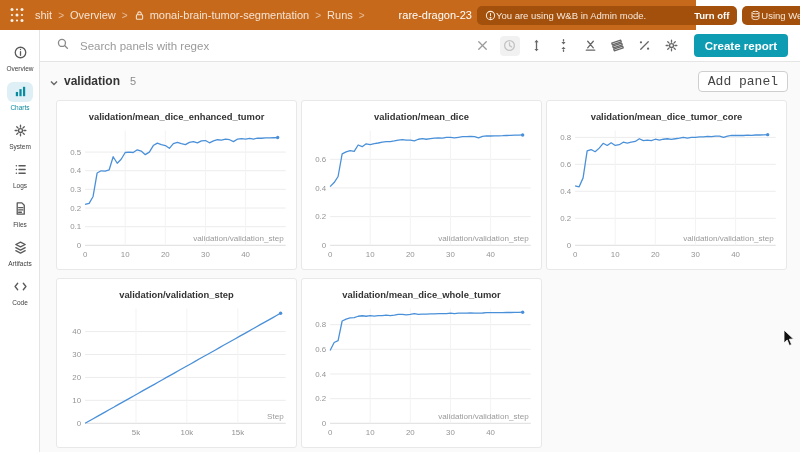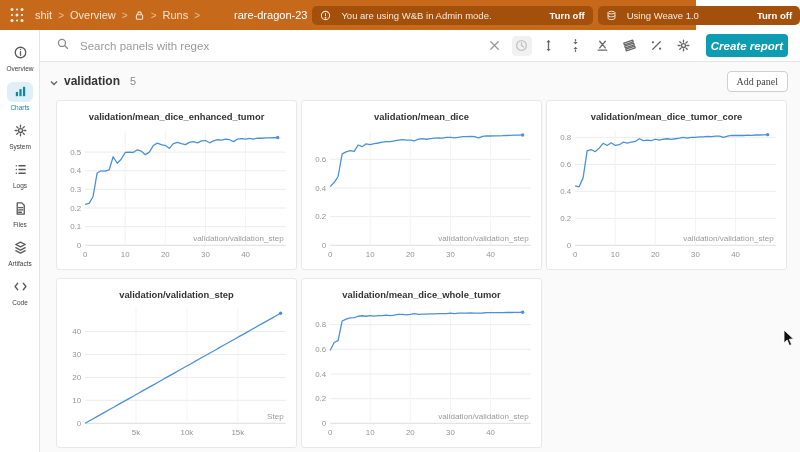--- a/index.html
+++ b/index.html
@@ -5,21 +5,21 @@
   html,body{margin:0;padding:0;background:#fff;}
   body{width:800px;height:452px;position:relative;overflow:hidden;
        font-family:"Liberation Sans", sans-serif; -webkit-font-smoothing:antialiased;}
   
   .navbar{position:absolute;left:0;top:0;width:696px;height:30px;background:#c7691a;
           display:flex;align-items:center;padding:0 8px;box-sizing:border-box;gap:5px;}
   .logo{width:18px;height:18px;flex:0 0 auto;margin-right:4px;}
   .crumb{font-size:11px;color:#f6e3d2;white-space:nowrap;}
   .crumb.run{color:#ffffff;font-weight:normal;margin-left:28px;}
   .crumb-sep{font-size:10px;color:rgba(255,255,255,.55);margin:0 1px;}
-  .pill{background:#a2500c;border-radius:5px;display:flex;align-items:center;gap:10px;
+  .pill{background:#a2500c;border-radius:5px;display:flex;align-items:center;gap:0;
         padding:4px 8px;font-size:9.5px;color:#f8e9da;white-space:nowrap;}
   .pill b{color:#fff;font-weight:bold;margin-left:48px;}
   .pill:first-of-type{margin-left:auto;}
   .nav-icon{width:16px;height:16px;flex:0 0 auto;position:relative;margin:0 3px;}
   .nav-icon svg{display:block;}
   
   .sidebar{position:absolute;left:0;top:30px;width:40px;height:422px;background:#fff;
            border-right:1px solid #e4e4e4;box-sizing:border-box;padding-top:8px;}
   .side-item{width:40px;height:38px;display:flex;flex-direction:column;align-items:center;
              justify-content:center;cursor:pointer;margin-bottom:1px;}
@@ -33,31 +33,31 @@
              border-bottom:1px solid #e5e5e5;box-sizing:border-box;display:flex;
              align-items:center;padding:0 12px 0 16px;}
   .searchbar input{flex:1;border:none;outline:none;font-size:11.5px;color:#333;
                    font-family:"Liberation Sans",sans-serif;background:transparent;margin-left:8px;}
   .searchbar input::placeholder{color:#9a9a9a;}
   .tool-icons{display:flex;align-items:center;gap:7px;margin:0 12px 0 6px;}
   .tool-icons .tico{width:20px;height:20px;display:flex;align-items:center;
                     justify-content:center;cursor:pointer;border-radius:4px;}
   .tool-icons .tico.boxed{background:#f1f1f1;}
   .btn-create{background:#0e9cb2;color:#fff;font-size:11.5px;font-weight:bold;
-              border:none;border-radius:4px;height:23px;padding:0 5px;cursor:pointer;
-              font-family:"Liberation Sans",sans-serif;font-style:italic;}
+              border:none;border-radius:4px;height:23px;padding:0 11px;cursor:pointer;
+              font-family:"Liberation Sans",sans-serif;}
   
   .main{position:absolute;left:40px;top:62px;width:760px;height:390px;background:#fafafa;}
   .section-row{height:38px;display:flex;align-items:center;padding:0 12px 0 8px;}
   .section-row .chev{width:12px;height:12px;margin-right:4px;cursor:pointer;}
   .section-name{font-size:12px;font-weight:bold;color:#353535;}
   .section-count{font-size:11px;color:#8b8b8b;margin-left:10px;}
   .btn-addpanel{margin-left:auto;background:#fff;border:1px solid #cfcfcf;border-radius:4px;
-                height:21px;padding:0 9px;font-size:10px;color:#444;cursor:pointer;
-                font-family:Liberation Serif, serif;}
+                height:21px;padding:0 9px;font-size:13px;color:#444;cursor:pointer;
+                font-family:Liberation Mono, monospace;}
   .panel-grid{position:relative;width:100%;height:352px;}
   .panel{position:absolute;width:241px;height:170px;background:#fff;border:1px solid #e8e8e8;
          border-radius:3px;box-sizing:border-box;cursor:pointer;}
   .chart-title{font-size:9.5px;font-weight:bold;fill:#333;}
   .tick-lbl{font-size:8px;fill:#949494;}
   .axis-lbl{font-size:8.2px;fill:#9a9a9a;}
   
   .cursor{position:absolute;left:783px;top:329px;width:12px;height:18px;z-index:50;pointer-events:none;}
 </style>
 </head>
@@ -82,20 +82,21 @@
   <span class="crumb">shit</span>
   <span class="crumb-sep">&gt;</span>
   <span class="crumb">Overview</span>
   <span class="crumb-sep">&gt;</span>
   <span class="nav-icon" style="width:11px;height:11px;margin:0;">
     <svg width="11" height="11" viewBox="0 0 16 16" fill="none" stroke="#f6e3d2" stroke-width="1.6">
       <rect x="3.5" y="7" width="9" height="6.5" rx="1.2"></rect>
         <path d="M5.5 7V5.2a2.5 2.5 0 0 1 5 0V7"></path>
     </svg>
   </span>
+  <span class="crumb">monai-brain-tumor-segmentation</span>
   <span class="crumb-sep">&gt;</span>
   <span class="crumb">Runs</span>
   <span class="crumb-sep">&gt;</span>
   <span class="crumb run">rare-dragon-23</span>
 
   <span class="pill">
     <svg width="11" height="11" viewBox="0 0 16 16" fill="none" stroke="#f8e9da" stroke-width="1.5">
       <circle cx="8" cy="8" r="6"></circle>
         <line x1="8" y1="4.6" x2="8" y2="8.8"></line>
         <circle cx="8" cy="11.2" r="0.6" fill="#f8e9da"></circle>

